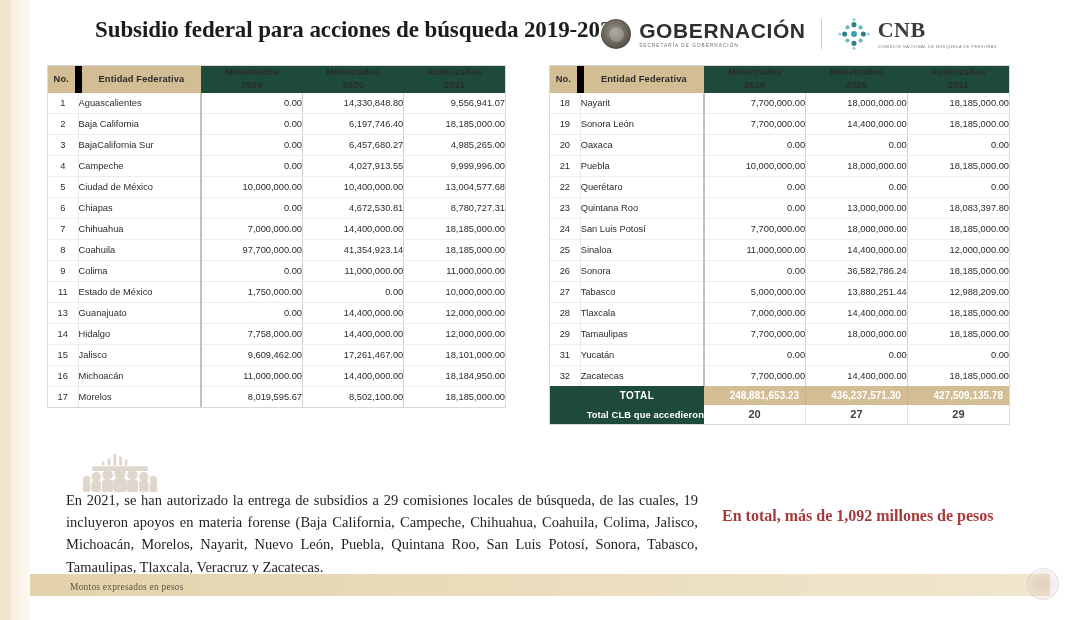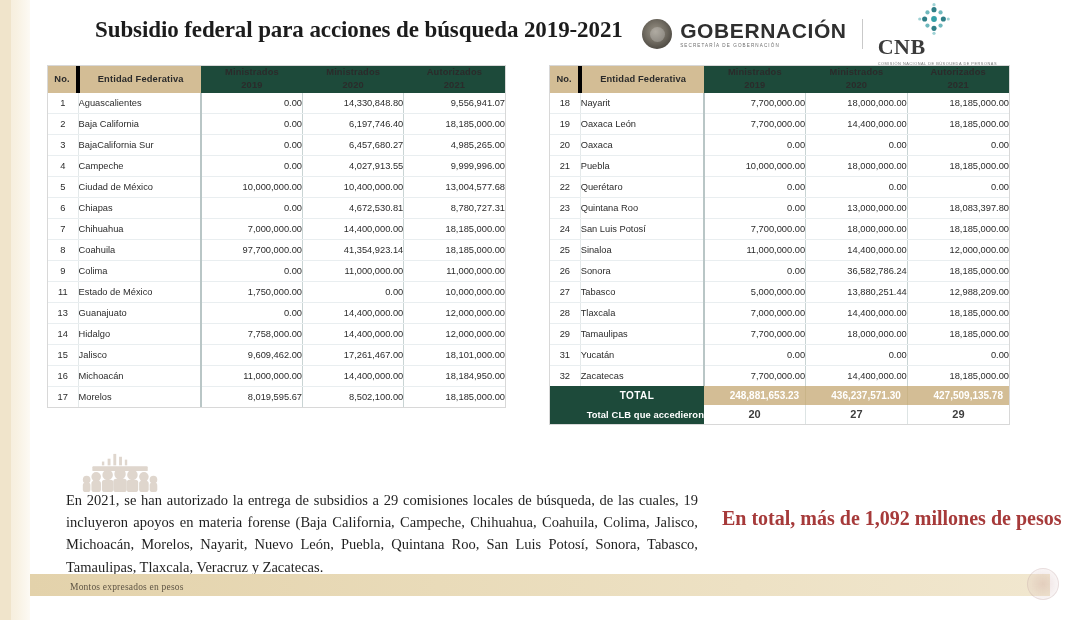--- a/index.html
+++ b/index.html
@@ -92,21 +92,21 @@
     letter-spacing: 1.1px;
     margin-top: 3px;
     font-family: "Liberation Sans", sans-serif;
   }
   .logo-divider {
     width: 1px; height: 30px;
     background: #c9c9c9;
     margin: 0 15px;
     flex: none;
   }
-  .cnb-logo { display: flex; align-items: center; flex-direction: column; }
+  .cnb-logo { display: flex; align-items: center; }
   .cnb-mark {
     width: 34px; height: 34px;
     margin-right: 7px;
     flex: none;
   }
   .cnb-text { line-height: 1; }
   .cnb-name {
     font-family: "Liberation Serif", serif;
     font-weight: bold;
     font-size: 22px;
@@ -147,21 +147,21 @@
     color: #ffffff;
     font-weight: bold;
     text-align: center;
     font-size: 9.4px;
     letter-spacing: 0.15px;
     height: 41px;
     line-height: 1.45;
   }
   th.h-tan  { background: #d3bd95; }
   th.h-green{ background: #1d4a3a; }
-  th.h-tan:first-child { border-right: 4px solid #000000; }
+  th.h-tan:first-child { border-right: 7px solid #000000; }
 
   tbody td { border-bottom: 1px solid #e9eef0; }
   tbody tr:last-child td { border-bottom: none; }
   td.c-no {
     text-align: center;
     color: #3a3a3a;
     font-size: 9.2px;
     border-right: 1px solid #e4e9ea;
   }
   td.c-ent {
@@ -253,21 +253,21 @@
     color: #1f1f1f;
     text-align: justify;
   }
 
   .red-note {
     position: absolute;
     left: 722px; top: 507px;
     width: 300px;
     font-family: "Liberation Serif", serif;
     font-weight: bold;
-    font-size: 20px;
+    font-size: 16px;
     color: #a63a3a;
     text-align: left;
     white-space: nowrap;
   }
 
   
   .footer-bar {
     position: absolute;
     left: 30px; bottom: 24px;
     width: 1020px; height: 22px;
@@ -506,21 +506,21 @@
       <tbody id="right-body">
           <tr>
             <td class="c-no">18</td>
             <td class="c-ent">Nayarit</td>
             <td class="c-num">7,700,000.00</td>
             <td class="c-num">18,000,000.00</td>
             <td class="c-num">18,185,000.00</td>
           </tr>
           <tr>
             <td class="c-no">19</td>
-            <td class="c-ent">Oaxaca León</td>
+            <td class="c-ent">Sonora León</td>
             <td class="c-num">7,700,000.00</td>
             <td class="c-num">14,400,000.00</td>
             <td class="c-num">18,185,000.00</td>
           </tr>
           <tr>
             <td class="c-no">20</td>
             <td class="c-ent">Oaxaca</td>
             <td class="c-num">0.00</td>
             <td class="c-num">0.00</td>
             <td class="c-num">0.00</td>

